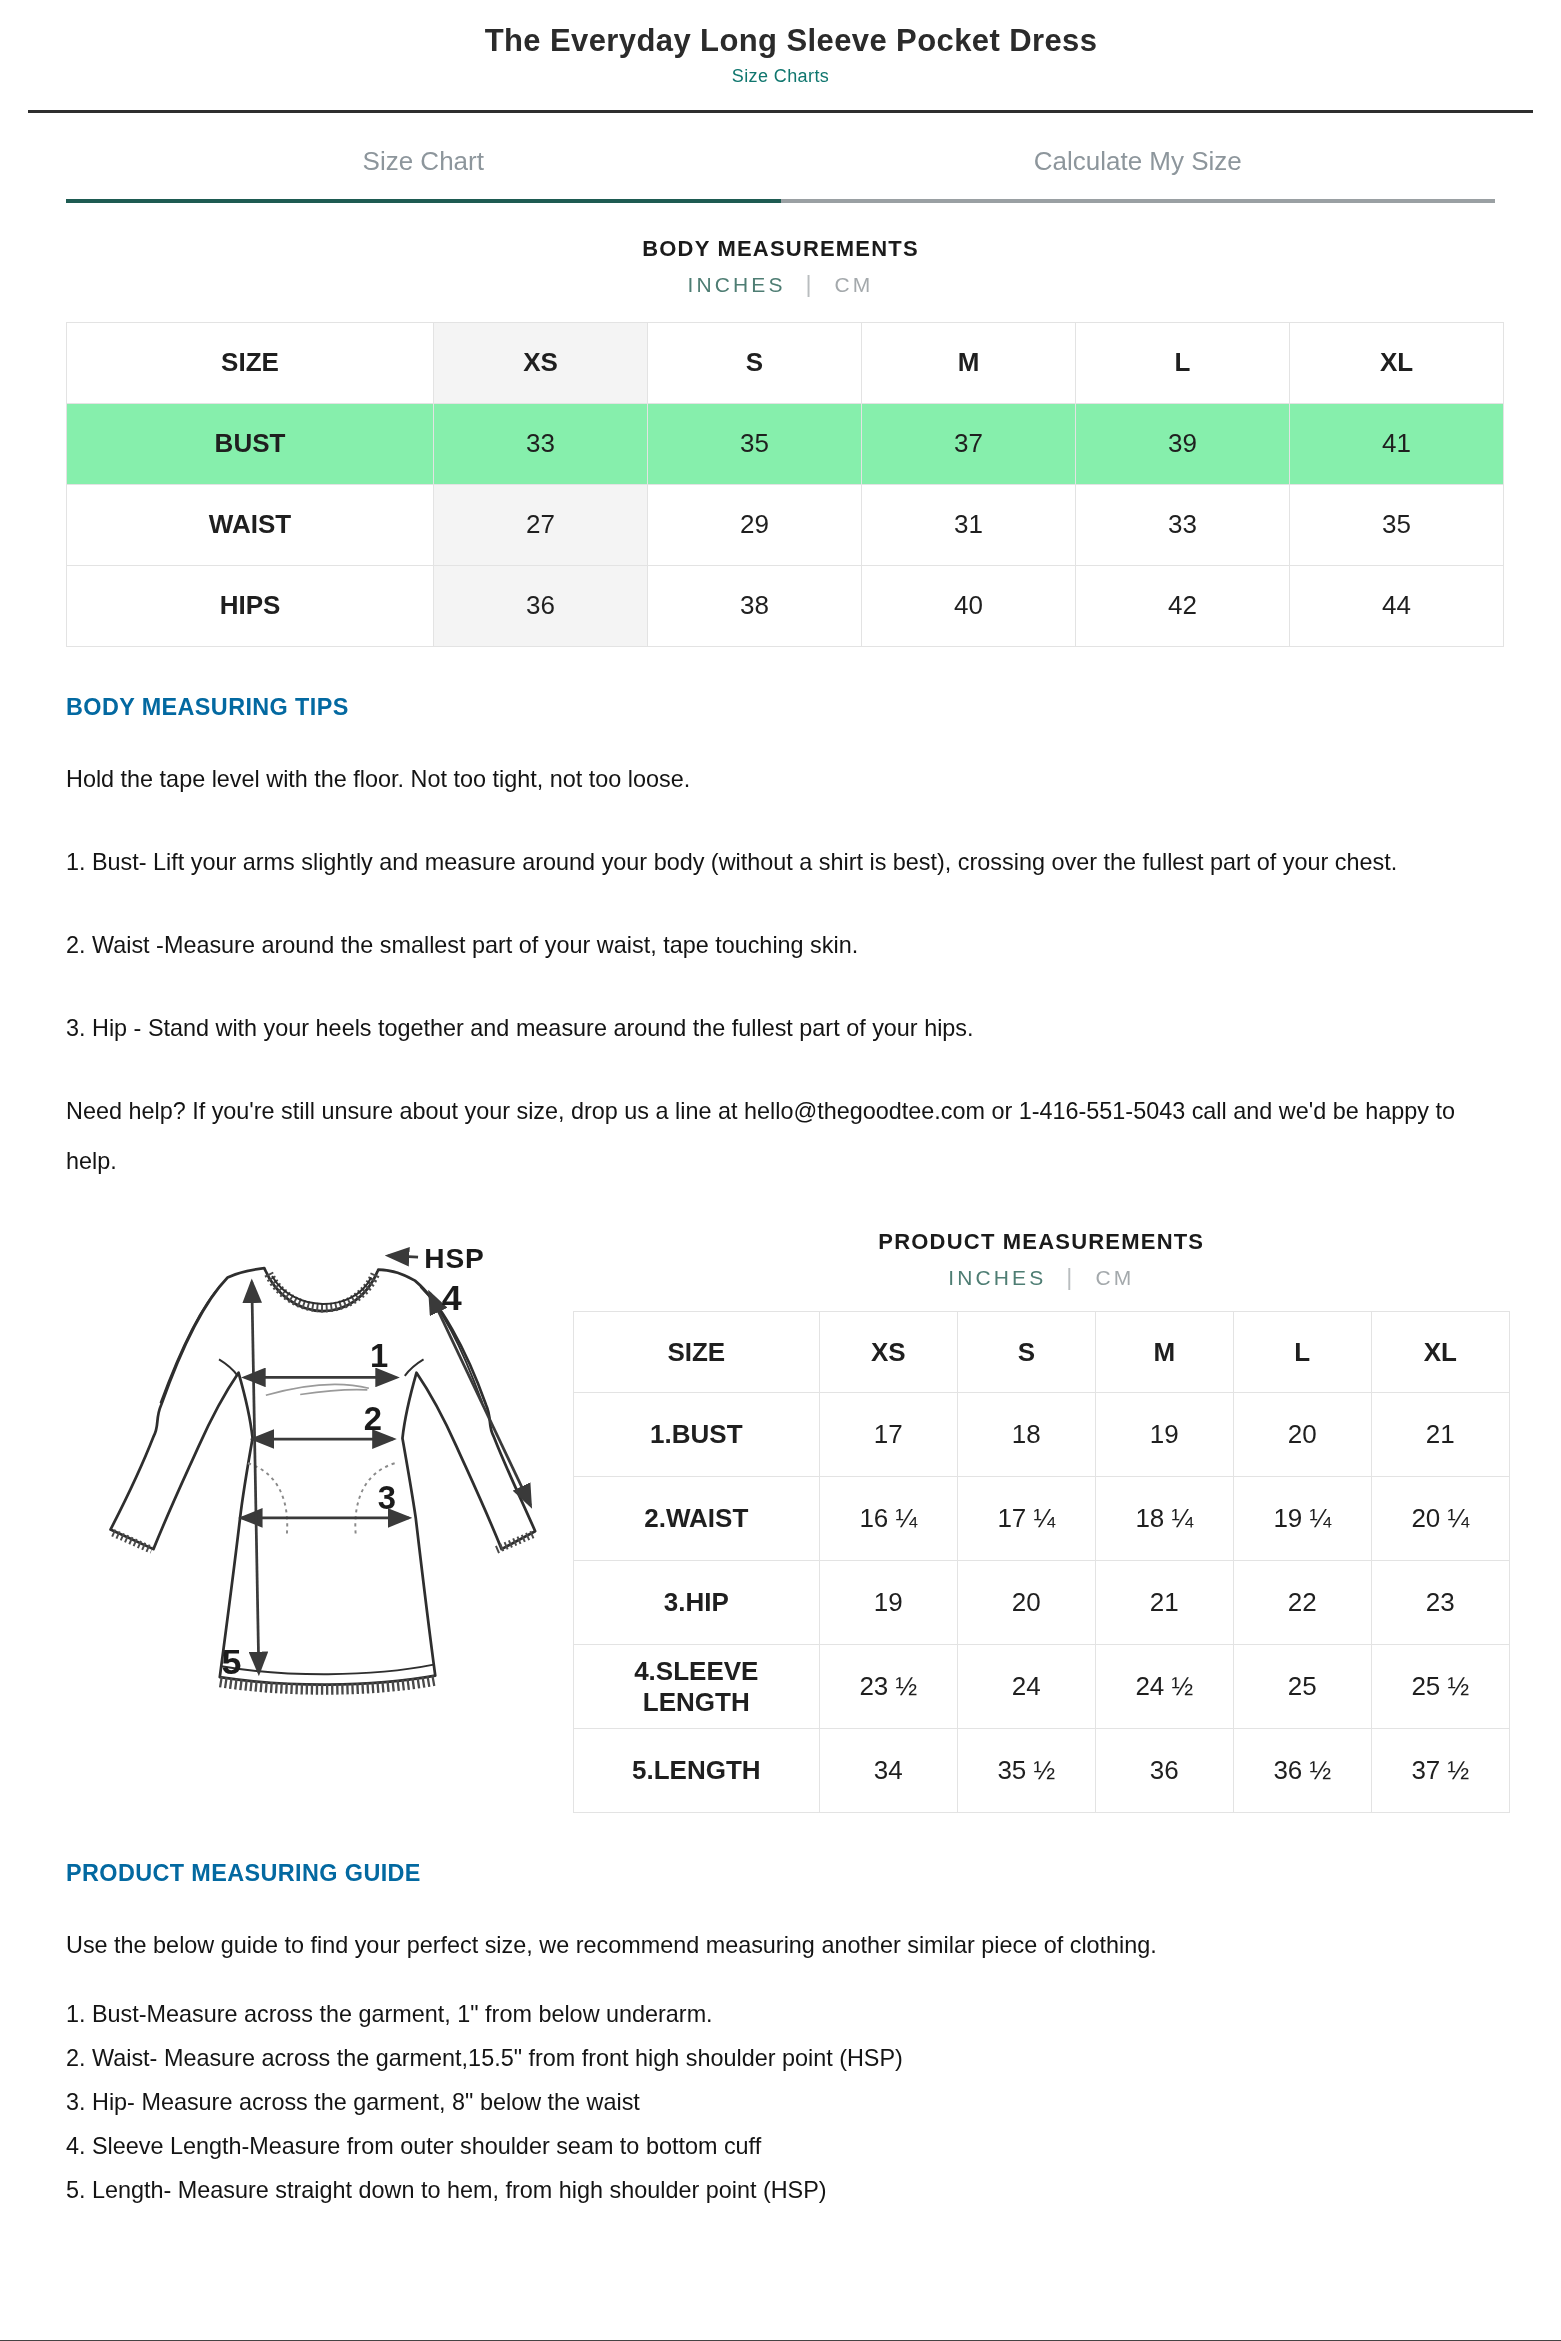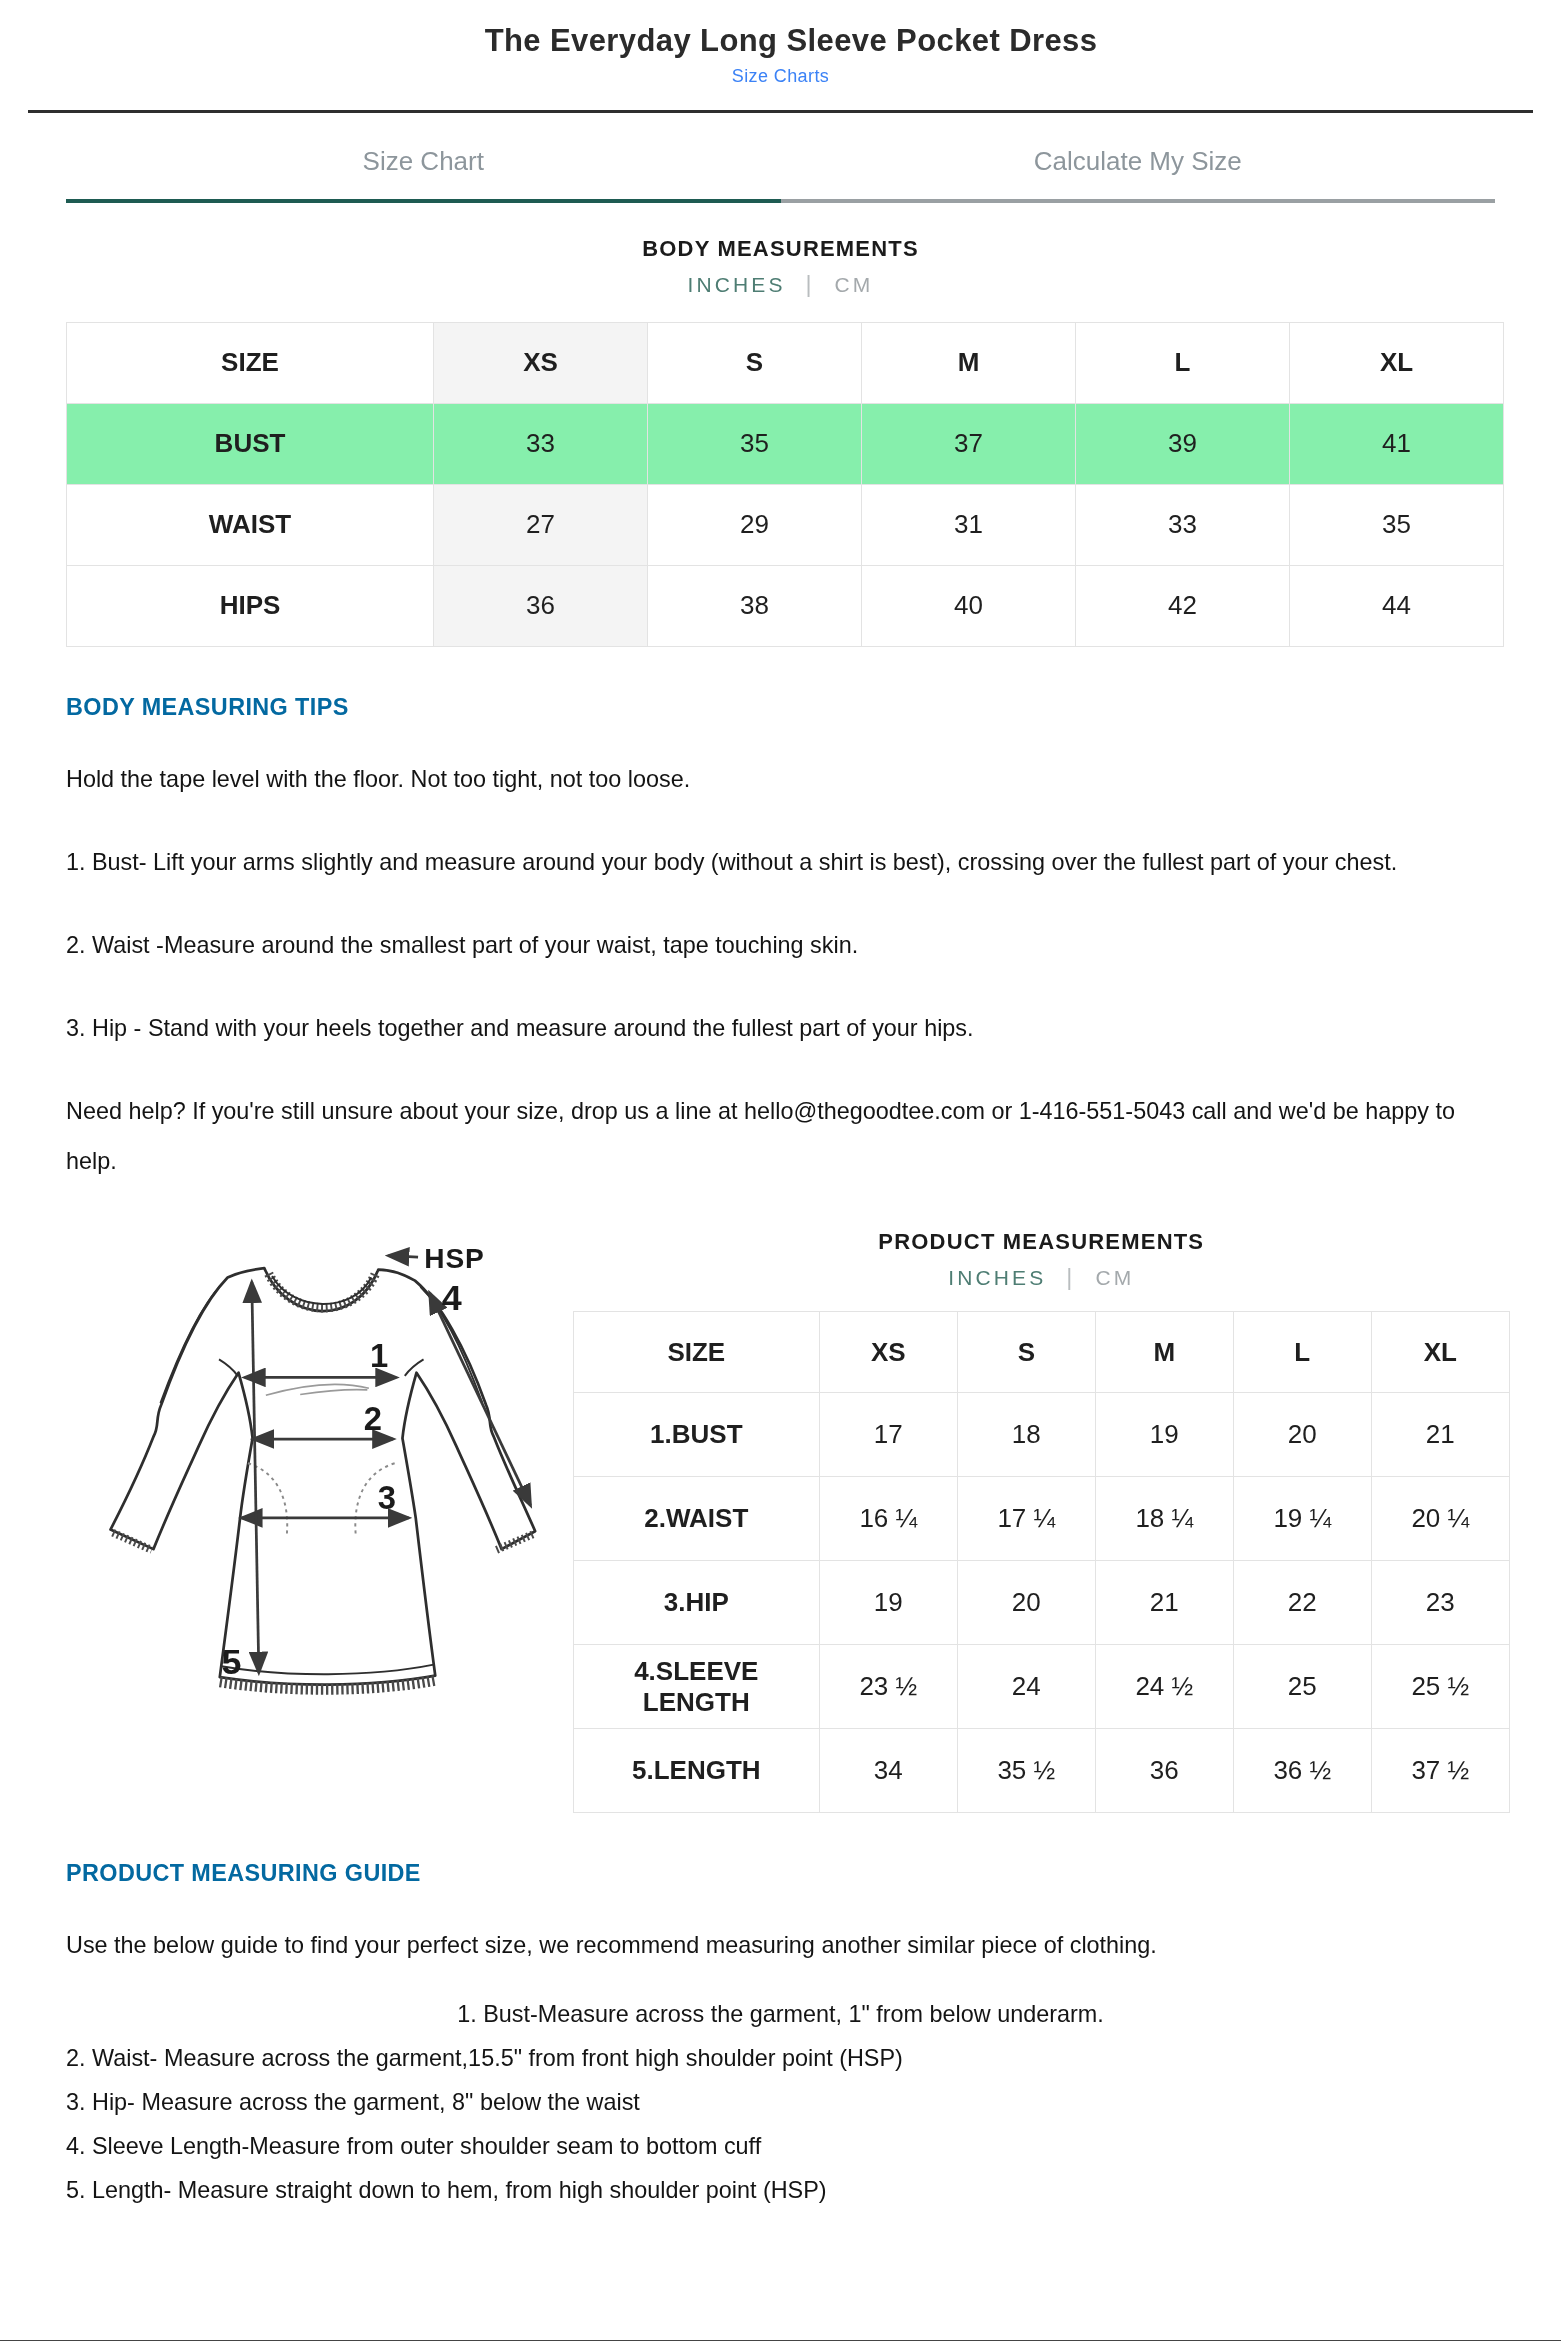--- a/index.html
+++ b/index.html
@@ -3,21 +3,21 @@
 <meta charset="utf-8">
 <style>
   * { margin:0; padding:0; box-sizing:border-box; }
   html,body { background:#fff; }
   body { width:1561px; font-family:"Liberation Sans", sans-serif; color:#1c1c1c; }
   .page { width:1561px; min-height:2342px; position:relative; border-bottom:2.3px solid #444; }
 
   
   .hdr { padding-top:23.4px; text-align:center; }
   .hdr h1 { font-size:31px; font-weight:700; letter-spacing:0.4px; color:#2b2b2b;margin-left:21px; }
-  .hdr .sub { margin-top:6.2px; font-size:18px; color:#3b82f6; letter-spacing:0.4px; }
+  .hdr .sub { margin-top:6.2px; font-size:18px; color:#0f766e; letter-spacing:0.4px; }
   .top-rule { margin:23.4px 28px 0 28px; border:none; border-top:3.1px solid #2e2e2e; }
 
   
   .tabs { display:flex; margin:0 66px; }
   .tab { width:50%; text-align:center; padding:33px 0 22px 0; font-size:26px; color:#8d969c; cursor:pointer; }
   .tab.inactive { border-bottom:4.7px solid #9aa0a3; }
   .tab.active   { border-bottom:4.7px solid #1e5b52; }
 
   
   .content { margin:0 66px; }
@@ -38,21 +38,21 @@
   .bm-table tr.striped td { background:#86efac; }
   .pm-table { width:937px; margin-top:20px; }
   .pm-table td { height:84px; padding:4.7px 23.4px; }
   .pm-table tr.head td { height:81px; }
 
   
   .tips, .guide { margin-top:47px; }
   .teal-h { font-size:23.4px; font-weight:700; letter-spacing:0.4px; color:#0369a1; }
   .para { font-size:23.4px; line-height:50px; color:#141414; margin-top:33px; }
   .guide-item { font-size:23.4px; line-height:44px; color:#141414; }
-  .guide-item.first { margin-top:22px;text-align:center; }
+  .guide-item.first { margin-top:22px; }
 
   
   .product { display:flex; margin:43px 66px 0 66px; align-items:flex-start;gap:15px; }
   .diagram-box { width:484px; flex:0 0 484px; }
   .product-right { flex:1; margin-left:7.8px; }
 
   
   svg text.num { font-family:"Liberation Sans", sans-serif; font-weight:700; fill:#1b1b1b; }
   svg .outline { fill:#ffffff; stroke:#2e2e2e; stroke-width:3.5; stroke-linejoin:round; }
   svg .seam { fill:none; stroke:#2e2e2e; stroke-width:2.5; }

